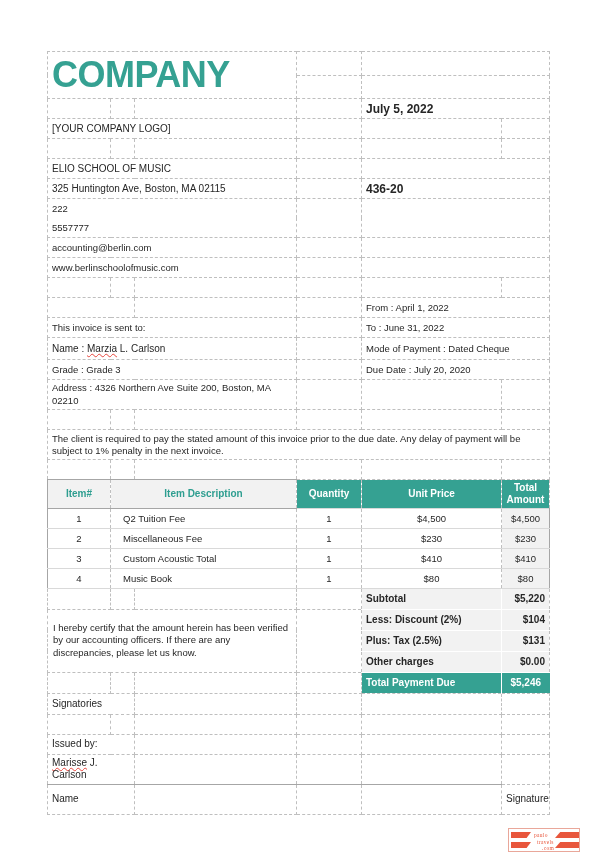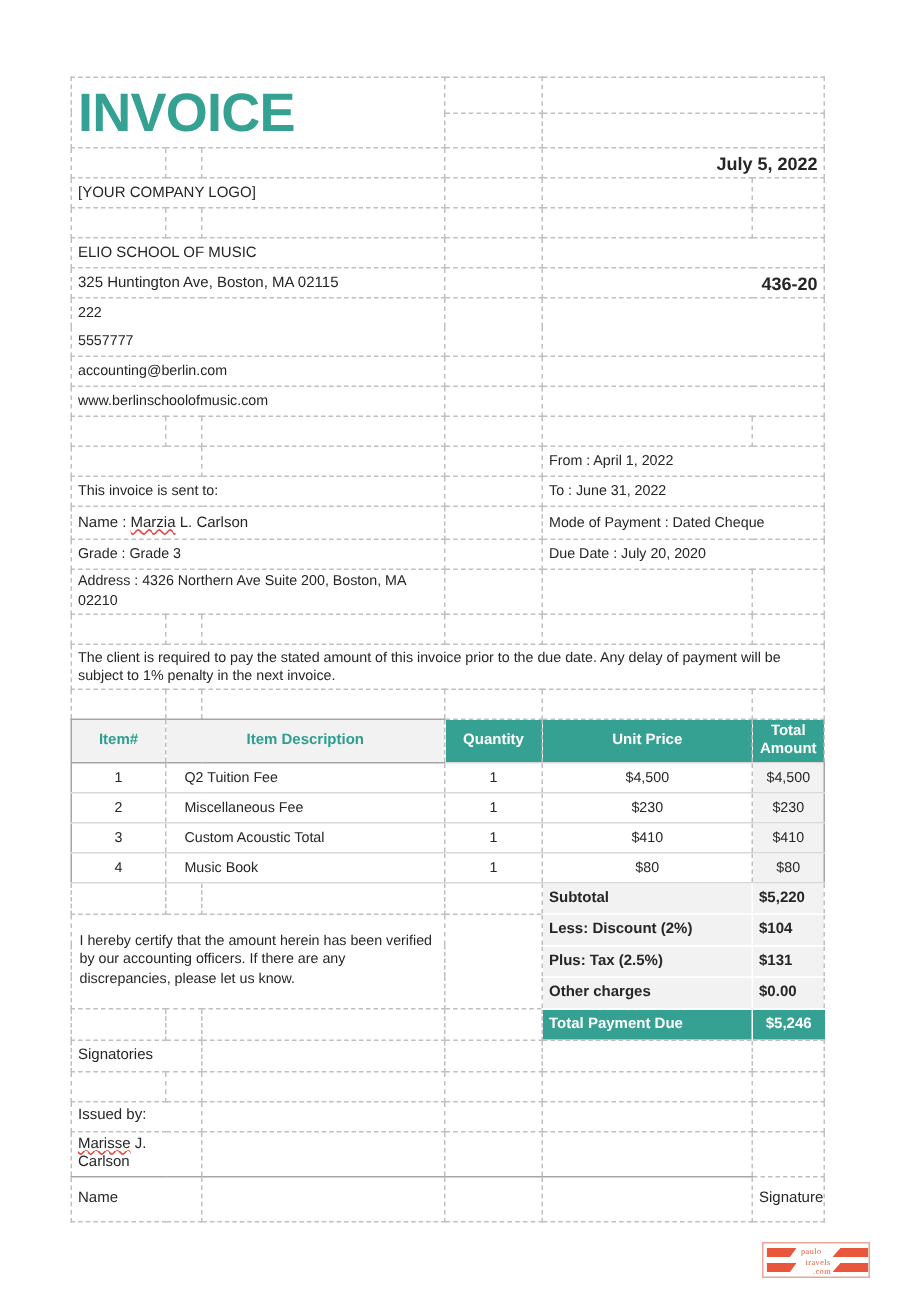--- a/index.html
+++ b/index.html
@@ -65,21 +65,21 @@
     background: #35a192;
     color: #ffffff;
     font-weight: bold;
     font-size: 10px;
     text-align: left;
     padding-left: 5px;
   }
   .bigval {
     font-size: 12px;
     font-weight: bold;
-    text-align: right;
+    text-align: left;
     color: #262626;
   }
   .txt-md   { font-size: 9.5px; }
   .txt-lg   { font-size: 10px; }
 
   
   .ith {
     font-weight: bold;
     font-size: 10px;
     text-align: center;
@@ -110,21 +110,21 @@
     padding-left: 30px;
     border-bottom: 1px solid #ffffff !important;
     border-top: none !important;
     border-left: 1px dashed #bfbfbf;
     border-right: 1px solid #ffffff !important;
   }
   .tot-val {
     background: #f2f2f2 !important;
     font-weight: bold;
     font-size: 10px;
-    text-align: left;
+    text-align: right;
     border-bottom: 1px solid #ffffff !important;
     border-top: none !important;
     border-left: none !important;
     border-right: 1px dashed #bfbfbf;
   }
   .tot-label-final {
     background: #35a192 !important;
     color: #ffffff;
     font-weight: bold;
     font-size: 10px;
@@ -195,21 +195,21 @@
     <col style="width:63px">
     <col style="width:24px">
     <col style="width:162px">
     <col style="width:65px">
     <col style="width:140px">
     <col style="width:48px">
   </colgroup>
 
   <tbody>
       <tr>
-    <td colspan="3" rowspan="2" class="invoice-title">INVOICE</td>
+    <td colspan="3" rowspan="2" class="invoice-title">COMPANY</td>
     <td></td>
     <td colspan="2"></td>
   </tr>
 
   <tr>
     <td></td>
     <td colspan="2" class="banner">Invoice Date</td>
   </tr>
 
   <tr>

